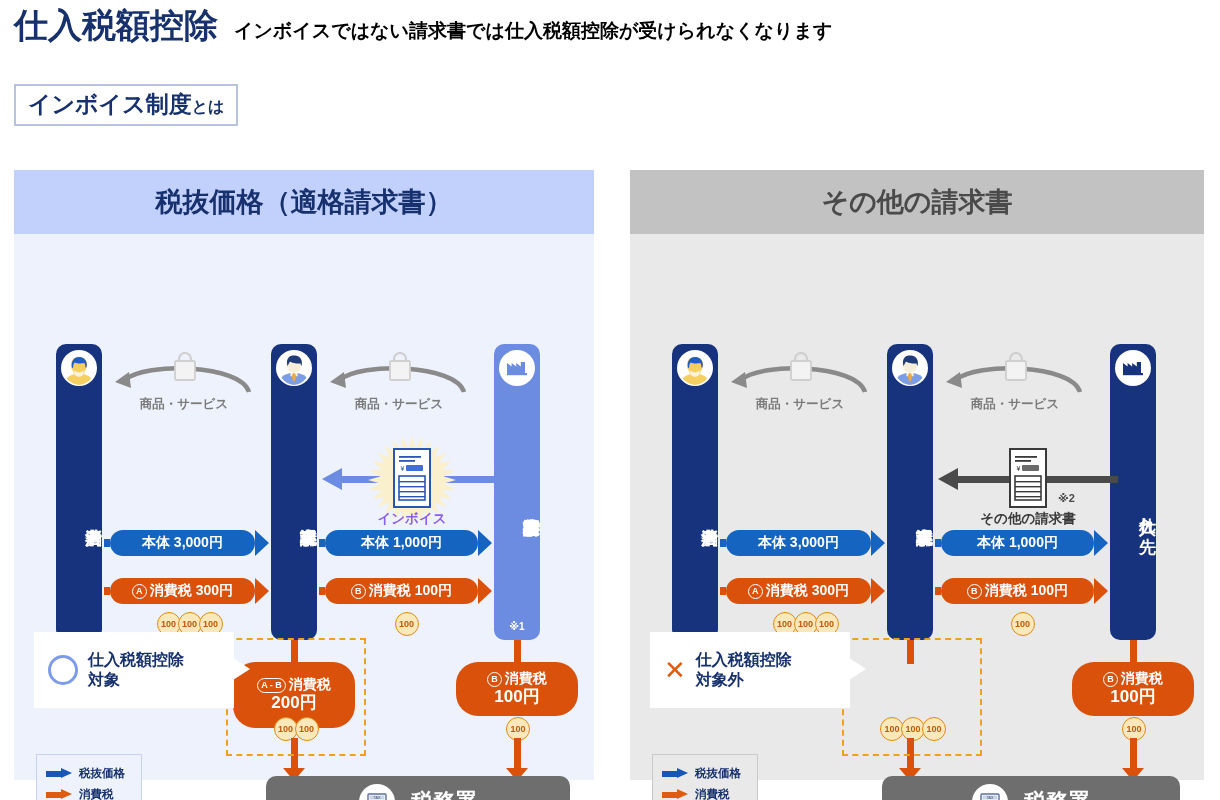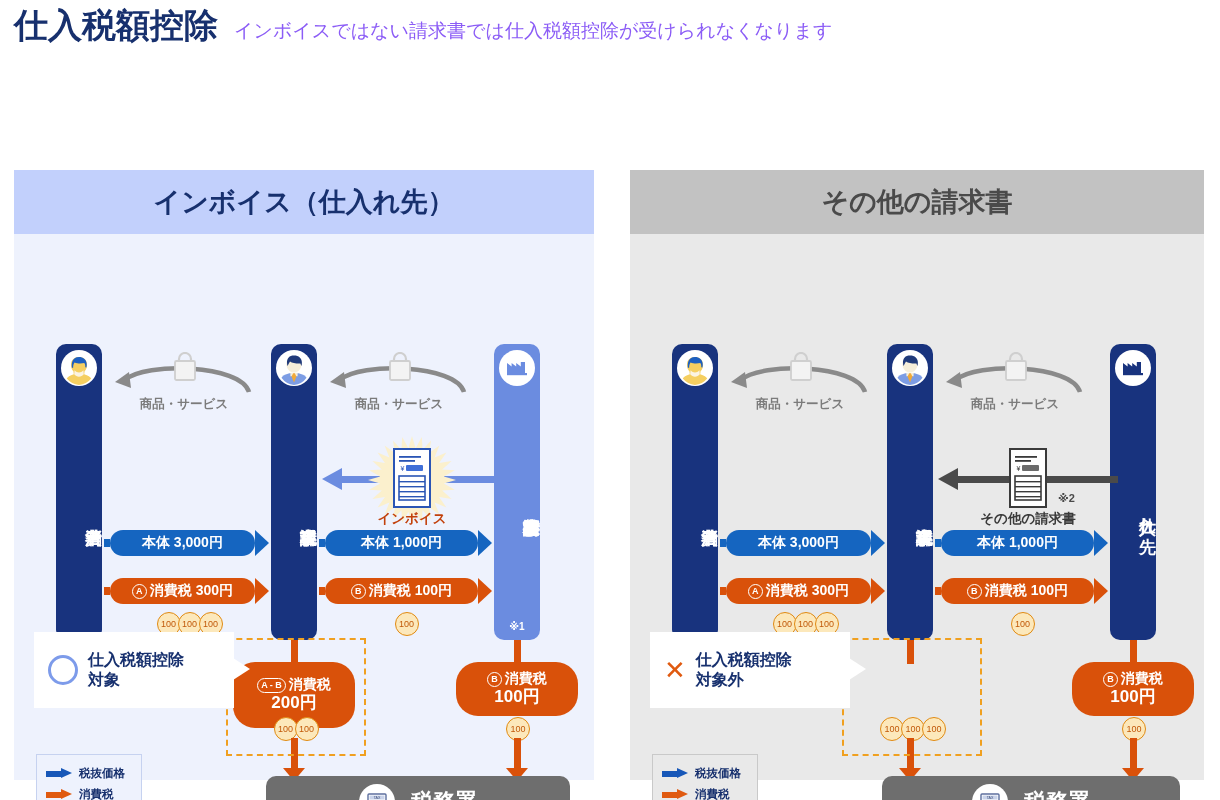--- a/index.html
+++ b/index.html
@@ -7,21 +7,21 @@
     width:1220px;height:800px;
     background:#ffffff;
     font-family:"Liberation Sans","DejaVu Sans",sans-serif;
     color:#1b2f6e;
     overflow:hidden;
     position:relative;
   }
   
   .hdr{position:absolute;left:14px;top:8px;width:1190px;height:48px;display:flex;align-items:baseline;gap:16px;}
   .hdr-title{font-size:34px;font-weight:bold;color:#17306e;letter-spacing:0px;line-height:1;}
-  .hdr-sub{font-size:19px;font-weight:normal;color:#8b5cf6;line-height:1;}
+  .hdr-sub{font-size:19px;font-weight:bold;color:#000000;line-height:1;}
 
   
   .defrow{position:absolute;left:14px;top:84px;width:1190px;display:flex;align-items:flex-start;gap:18px;}
   .def-badge{
     border:2px solid #b9c3dd;background:#ffffff;
     padding:6px 12px 7px 12px;
     font-size:23px;font-weight:bold;color:#17306e;white-space:nowrap;
     line-height:1.1;
   }
   .def-badge .small{font-size:16px;}
@@ -77,21 +77,21 @@
   .pill.blue .tip{border-left:14px solid #1565c0;}
   .pill.orange .stub{background:#d9510a;}
   .pill.orange .body{background:#d9510a;}
   .pill.orange .tip{border-left:14px solid #d9510a;}
   .circ{display:inline-block;border:1.4px solid #fff;border-radius:50%;width:13px;height:13px;
         line-height:12px;text-align:center;font-size:9px;font-weight:bold;margin-right:3px;vertical-align:1px;}
 
   
   .coins{position:absolute;display:flex;}
   .coin{width:22px;height:22px;border-radius:50%;background:#fce8bb;border:1.6px solid #e08a12;
-        color:#c1590a;font-size:9px;font-weight:normal;display:flex;align-items:center;justify-content:center;
+        color:#c1590a;font-size:9px;font-weight:bold;display:flex;align-items:center;justify-content:center;
         margin-right:-3px;}
 
   
   .docwrap{position:absolute;}
   .docwrap .dlabel{position:absolute;width:120px;text-align:center;font-size:13.5px;font-weight:bold;}
 
   
   .vline{position:absolute;width:7px;background:#d9510a;}
   .vtip{position:absolute;width:0;height:0;border-left:11px solid transparent;border-right:11px solid transparent;border-top:13px solid #d9510a;}
 
@@ -135,25 +135,28 @@
 </style>
 </head>
 <body>
 
 <div class="hdr">
   <div class="hdr-title">仕入税額控除</div>
   <div class="hdr-sub">インボイスではない請求書では仕入税額控除が受けられなくなります</div>
 </div>
 
 <div class="defrow">
+  <div class="def-badge">
+    <span>インボイス制度</span><span class="small">とは</span>
+  </div>
 </div>
 
 <div id="panels-root">
     <div class="panel panel-left">
-      <div class="panel-head">インボイス（仕入れ先）</div>
+      <div class="panel-head">税抜価格（適格請求書）</div>
       <div class="panel-body">
         <div class="actor actor-dark" style="left:42px;top:110px;height:296px;">
             <div class="avatar">
             <svg width="34" height="34" viewBox="0 0 34 34">
               <circle cx="17" cy="17" r="17" fill="#fff"></circle>
               <path d="M17 6c5 0 8 3.2 8 7.6 0 4.2-1.6 6-2.4 6.6l-.4 3.1c3.8 1.1 6.4 2.8 7 4.3A17 17 0 0 1 17 34a17 17 0 0 1-12.2-6.4c.6-1.5 3.2-3.2 7-4.3l-.4-3.1C10.6 19.6 9 17.8 9 13.6 9 9.2 12 6 17 6z" fill="#f5cf61"></path>
               <path d="M17 6c4.2 0 7 2.4 7.6 6 .3 1.6.2 3.2-.2 4.6l-1.2-.4c.3-1.4-.2-3.4-1-4.2-2.2.6-6.6.9-9.6-.6-.9 1.3-1.6 3.2-1.4 5.2l-1.2.4C9.3 13.2 9.8 6 17 6z" fill="#1d5fc0"></path>
               <path d="M12.6 19.3c1.3 1.4 2.8 2.2 4.4 2.2s3.1-.8 4.4-2.2l.4 4c-1.3 1.5-3 2.4-4.8 2.4s-3.5-.9-4.8-2.4z" fill="#fbf3e2"></path>
             </svg>
           </div>
@@ -225,21 +228,21 @@
               <rect x="11" y="13" width="16" height="1.8" fill="#2a55b5"></rect>
               <rect x="18" y="18" width="17" height="6" rx="1" fill="#3f6fd8"></rect>
               <text x="12.5" y="24" font-size="7" fill="#2a55b5" font-family="sans-serif">¥</text>
               <rect x="11" y="29" width="26" height="24" fill="none" stroke="#2a55b5" stroke-width="1.6"></rect>
               <rect x="11" y="34" width="26" height="1.4" fill="#2a55b5"></rect>
               <rect x="11" y="39" width="26" height="1.4" fill="#2a55b5"></rect>
               <rect x="11" y="44" width="26" height="1.4" fill="#2a55b5"></rect>
               <rect x="11" y="49" width="26" height="1.4" fill="#2a55b5"></rect>
             </svg></div>
 
-          <div class="dlabel" style="left:30px;top:66px;color:#c2410c;">インボイス</div>
+          <div class="dlabel" style="left:30px;top:66px;color:#8b5cf6;">インボイス</div>
         </div>
         <div class="pill blue" style="left:90px;top:296px;width:165px;">
             <div class="stub"></div>
             <div class="body" style="width:144px;">本体 3,000円</div>
             <div class="tip"></div>
           </div>
         <div class="pill orange" style="left:90px;top:344px;width:165px;">
             <div class="stub"></div>
             <div class="body" style="width:144px;">
               <span class="circ">A</span>消費税 300円

